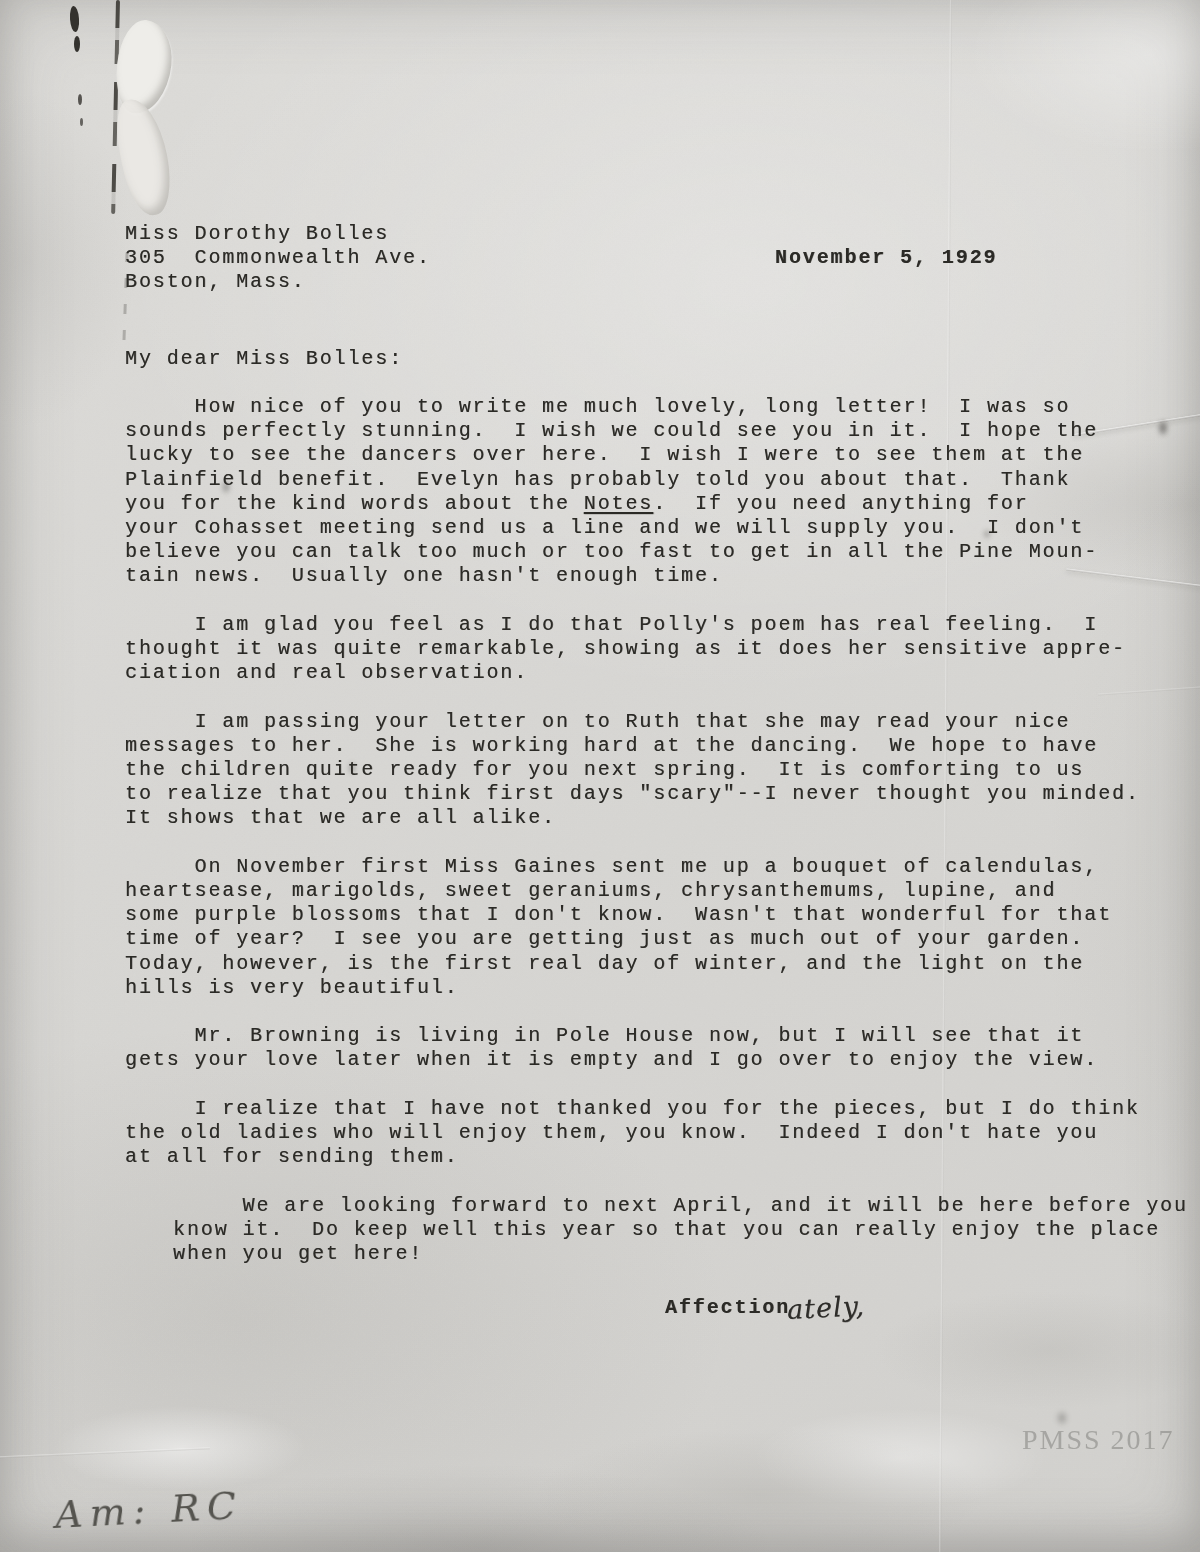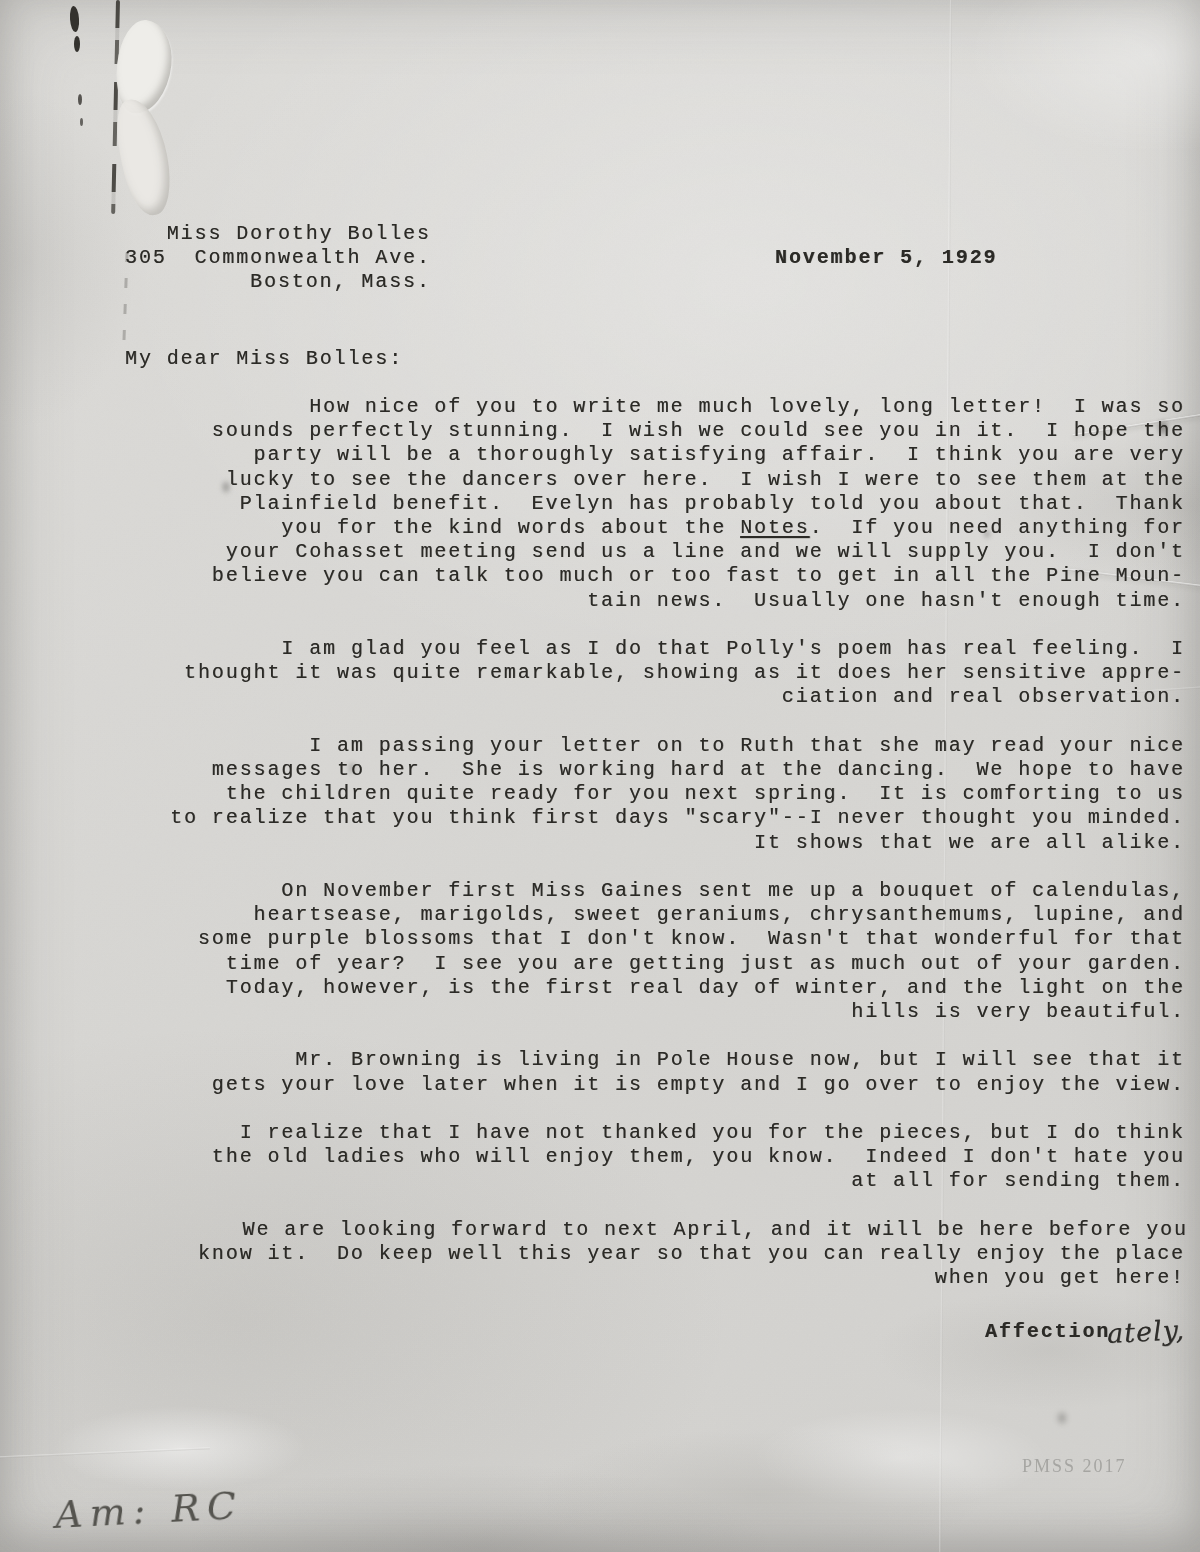--- a/index.html
+++ b/index.html
@@ -8,21 +8,20 @@
     background:#b9b8b5;
     font-family:"Liberation Mono","DejaVu Sans Mono",monospace;
   }
   .page{
     position:relative;width:1200px;height:1552px;overflow:hidden;
     background:
       radial-gradient(900px 600px at 62% 18%, rgba(255,255,255,.28), transparent 70%),
       radial-gradient(700px 420px at 20% 85%, rgba(120,118,112,.14), transparent 70%),
       linear-gradient(158deg,#dddcd9 0%,#d8d7d4 45%,#d2d1ce 100%);
     box-shadow:inset 0 0 70px rgba(95,93,88,.28), inset 0 -16px 34px rgba(95,93,88,.22);
-    text-align:right;
   }
   
   .tear-crack{position:absolute;left:116px;top:0;width:4px;height:214px;border-radius:2px;
     transform:rotate(1.3deg);transform-origin:top;
     background:repeating-linear-gradient(to bottom,
       rgba(52,50,45,.85) 0 28px, rgba(52,50,45,.12) 28px 40px,
       rgba(52,50,45,.7) 40px 64px, rgba(52,50,45,0) 64px 82px);}
   .tear-crack2{position:absolute;left:124px;top:252px;width:3px;height:90px;border-radius:2px;
     transform:rotate(2deg);opacity:.45;
     background:repeating-linear-gradient(to bottom, rgba(52,50,45,.6) 0 10px, transparent 10px 26px);}
@@ -78,22 +77,22 @@
   .salutation{position:absolute;left:125px;top:347px;font-weight:normal;white-space:pre;}
   .body-block{position:absolute;left:125px;top:395px;width:1060px;}
   .para{margin:0 0 24.2px 0;}
   .para:last-of-type{margin-bottom:0;margin-left:48px;}
   .u{text-decoration:underline;text-underline-offset:3px;text-decoration-thickness:2px;}
   .closing{margin-top:26px;margin-left:540px;white-space:pre;}
   .closing-typed{font-weight:bold;}
   .closing-hand{display:inline-block;font-family:"DejaVu Serif",serif;font-style:italic;
     font-size:27px;letter-spacing:1px;color:#2e2d2a;transform:rotate(-3deg);
     position:relative;top:4px;margin-left:-3px;font-weight:normal;}
-  .watermark{position:absolute;left:1022px;top:1456px;font-family:"Liberation Serif",serif;
-    font-size:18px;letter-spacing:2px;color:rgba(130,130,126,.55);white-space:pre;}
+  .watermark{position:absolute;left:1022px;top:1424px;font-family:"Liberation Serif",serif;
+    font-size:28px;letter-spacing:2px;color:rgba(130,130,126,.55);white-space:pre;}
   .archival-note{position:absolute;left:55px;top:1488px;font-family:"DejaVu Serif",serif;
     font-style:italic;font-size:38px;letter-spacing:7px;color:#55544f;
     transform:rotate(-3deg);white-space:pre;filter:blur(.3px);}
 </style>
 </head>
 <body>
 
 <div class="page">
 
   <svg class="grain" width="1200" height="1552" aria-hidden="true">
@@ -129,21 +128,20 @@
       <span class="date">November 5, 1929</span>
     </div>
 
     <div class="salutation">My dear Miss Bolles:</div>
 
     <div class="body-block">
       <div id="paragraphs">
           <div class="para">
             <div class="line">     How nice of you to write me much lovely, long letter!  I was so</div>
             <div class="line">sounds perfectly stunning.  I wish we could see you in it.  I hope the</div>
-            <div class="line">party will be a thoroughly satisfying affair.  I think you are very</div>
             <div class="line">lucky to see the dancers over here.  I wish I were to see them at the</div>
             <div class="line">Plainfield benefit.  Evelyn has probably told you about that.  Thank</div>
             <div class="line">you for the kind words about the <span class="u">Notes</span>.  If you need anything for</div>
             <div class="line">your Cohasset meeting send us a line and we will supply you.  I don't</div>
             <div class="line">believe you can talk too much or too fast to get in all the Pine Moun-</div>
             <div class="line">tain news.  Usually one hasn't enough time.</div>
           </div>
           <div class="para">
             <div class="line">     I am glad you feel as I do that Polly's poem has real feeling.  I</div>
             <div class="line">thought it was quite remarkable, showing as it does her sensitive appre-</div>

